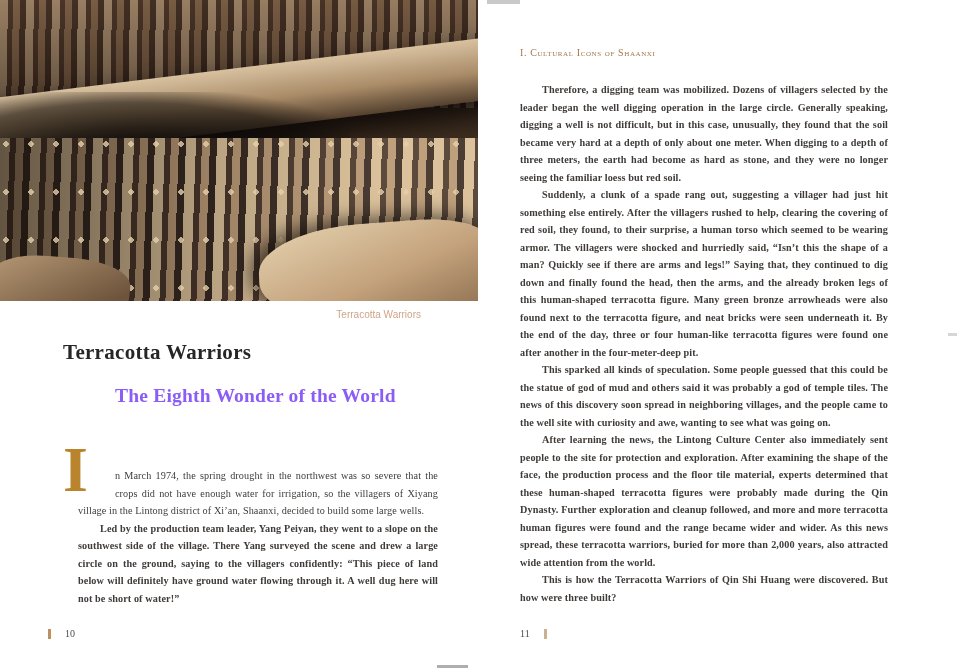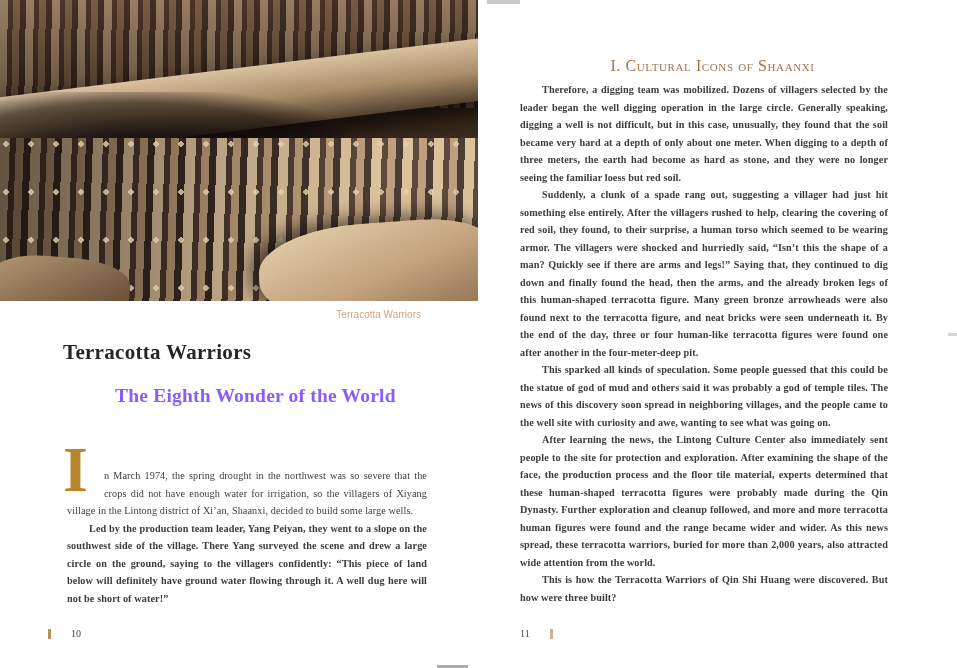--- a/index.html
+++ b/index.html
@@ -67,33 +67,33 @@
   .dropcap {
     position:absolute; left:63px; top:438px; font-size:64px; line-height:1;
     font-weight:700; color:#b9842c;
   }
 
   .bodytext p {
     margin:0; text-align:justify; font-size:10.2px; line-height:17.5px;
     color:#3f3b38; letter-spacing:.1px;
   }
   .bodytext p.indent { text-indent:22px;font-weight:bold; }
-  .body-left { position:absolute; left:67px; top:467px; width:360px; }
+  .body-left { position:absolute; left:78px; top:467px; width:360px; }
   .cap-spacer { float:left; width:37px; height:34px; }
 
   .body-right { position:absolute; left:520px; top:81px; width:368px; }
 
   .running-header {
-    position:absolute; left:520px; top:57px; width:385px; text-align:center;
-    font-variant:small-caps; font-size:16px; letter-spacing:.6px; color:#a5754a;
+    position:absolute; left:520px; top:47px; width:385px; text-align:left;
+    font-variant:small-caps; font-size:10px; letter-spacing:.6px; color:#a5754a;
   }
 
   .footer {
     position:absolute; top:628px; font-size:10px; color:#4a4a4a;
-    display:flex; align-items:center; gap:20px;
+    display:flex; align-items:center; gap:14px;
   }
   .footer-left { left:48px; }
   .footer-right { left:520px; width:385px; justify-content:flex-start; }
   .foot-bar { display:inline-block; width:3px; height:10px; background:#bc9162; }
   .footer-right .foot-bar { background:#cbb094; }
 
   
   .scroll-frag-top { position:absolute; left:487px; top:0; width:33px; height:4px; background:#c9c9c9; }
   .scroll-frag-bottom { position:absolute; left:437px; top:665px; width:31px; height:3px; background:#aeaeae; }
   .scroll-frag-right { position:absolute; left:948px; top:333px; width:9px; height:3px; background:#d6d6d6; }

